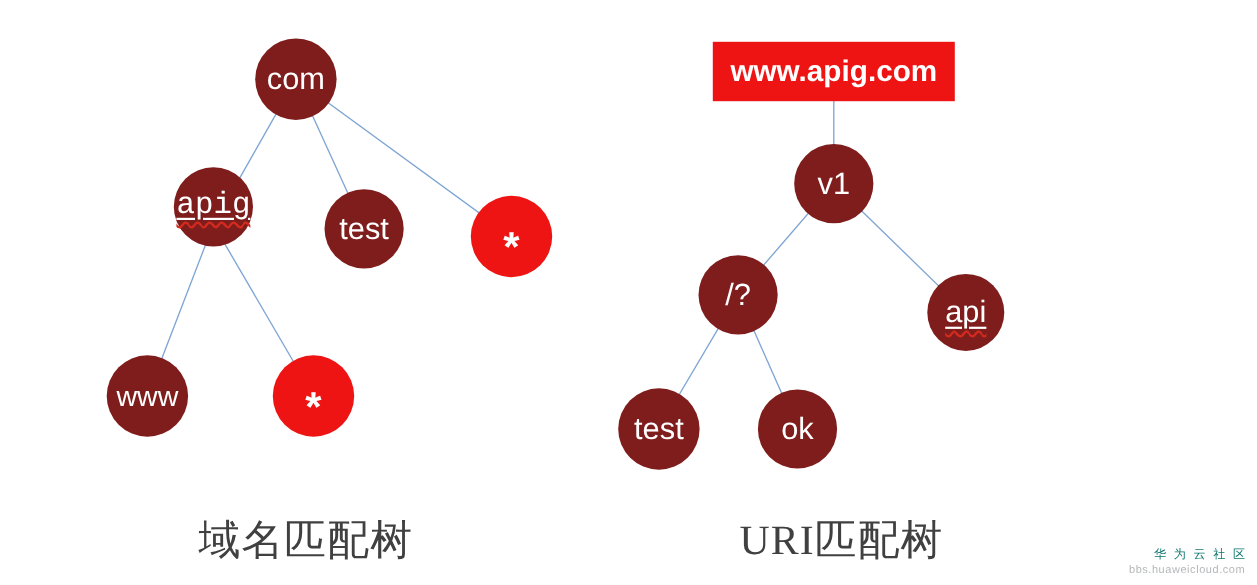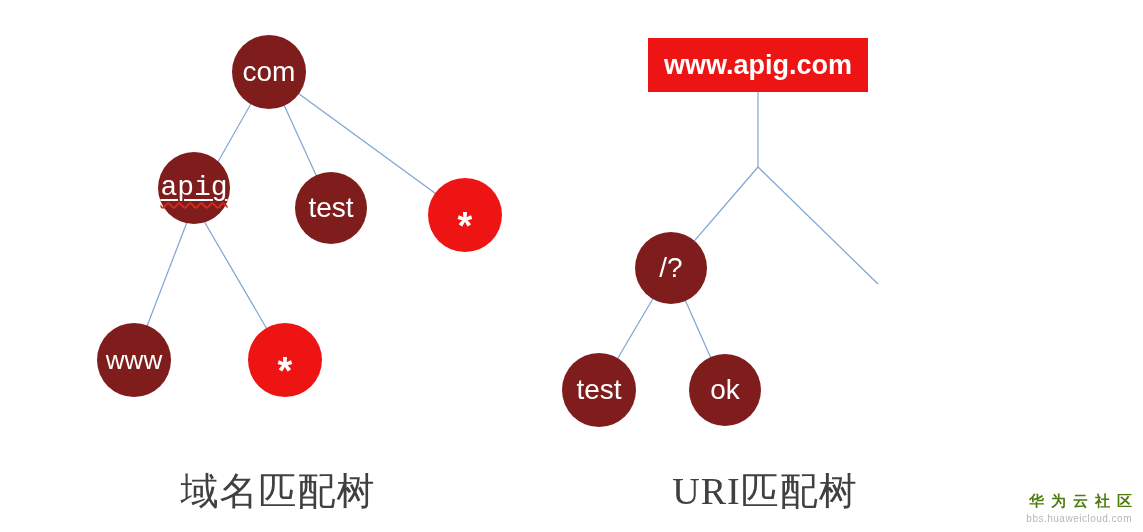--- a/index.html
+++ b/index.html
@@ -26,23 +26,22 @@
   }
   .caption{
     position:absolute;z-index:2;color:#404040;text-align:center;
     font-family:"Liberation Serif","DejaVu Serif",serif;
     font-size:38px;letter-spacing:1px;white-space:nowrap;
   }
   .watermark{
     position:absolute;right:11px;bottom:8px;z-index:2;text-align:right;
   }
   .watermark-line1{
-    color:#4d7c0f;font-size:15px;letter-spacing:7px;margin-right:-7px;
+    color:#0f766e;font-size:11px;letter-spacing:7px;margin-right:-7px;
     font-family:"Liberation Sans","DejaVu Sans",sans-serif;
-    font-weight:bold;
   }
   .watermark-line2{
     color:#b4b7b9;font-size:10px;letter-spacing:0.5px;margin-top:2px;
     font-family:"Liberation Sans","DejaVu Sans",sans-serif;
   }
 </style>
 </head>
 <body>
 
 <div id="canvas">
@@ -85,25 +84,31 @@
   <div class="node node-red" style="left:248px;top:323px;width:74px;height:74px;">
     <span class="star-label">*</span>
   </div>
 
   <div class="caption" style="left:148px;top:466px;width:260px;">域名匹配树</div>
 
   <div class="root-box" style="left:648px;top:38px;width:220px;height:54px;">
     <span>www.apig.com</span>
   </div>
 
+  <div class="node node-blue" style="left:722px;top:131px;width:72px;height:72px;">
+    <span>v1</span>
+  </div>
 
   <div class="node node-blue" style="left:635px;top:232px;width:72px;height:72px;">
     <span>/?</span>
   </div>
 
+  <div class="node node-blue" style="left:843px;top:249px;width:70px;height:70px;">
+    <span class="squiggle"><span class="whiteline">api</span></span>
+  </div>
 
   <div class="node node-blue" style="left:562px;top:353px;width:74px;height:74px;">
     <span>test</span>
   </div>
 
   <div class="node node-blue" style="left:689px;top:354px;width:72px;height:72px;">
     <span>ok</span>
   </div>
 
   <div class="caption" style="left:635px;top:466px;width:260px;">URI匹配树</div>

